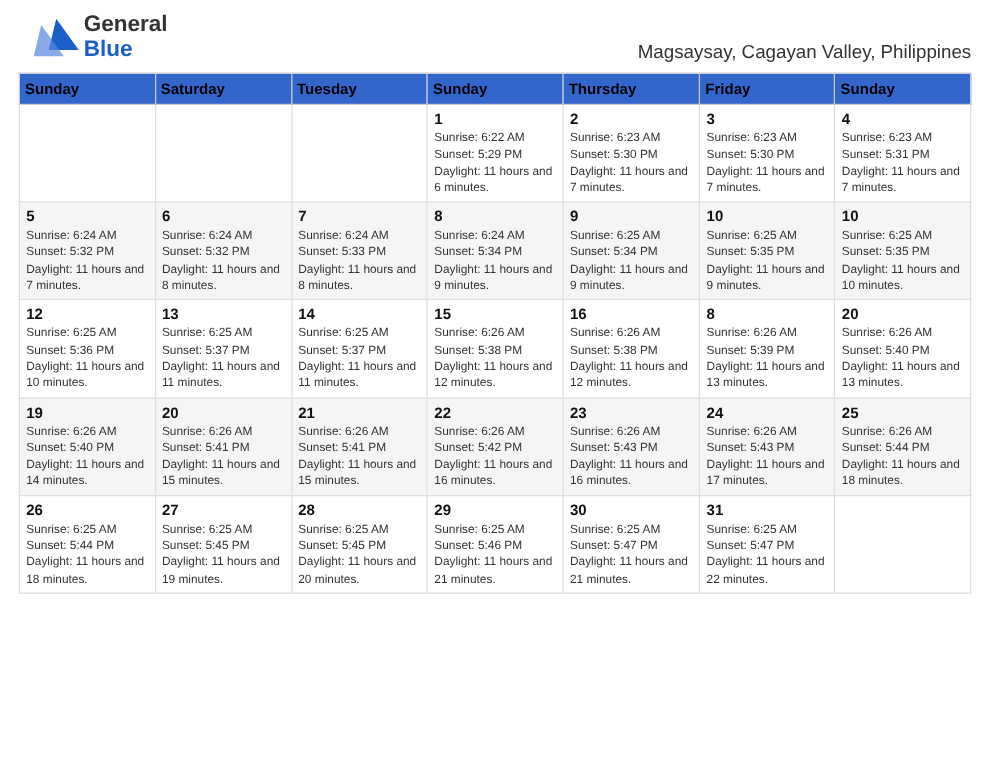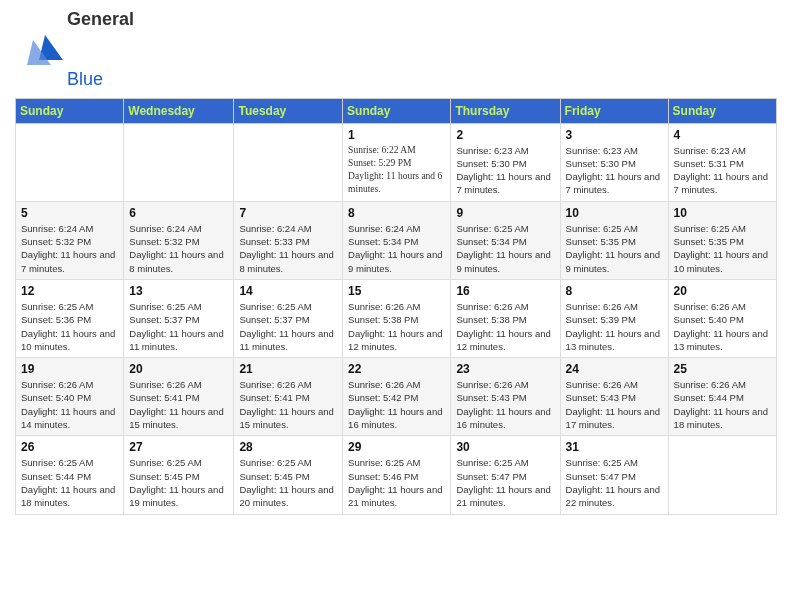--- a/index.html
+++ b/index.html
@@ -29,21 +29,21 @@
       font-size: 15px;
       color: #333;
     }
     .calendar {
       width: 100%;
       border-collapse: collapse;
       font-size: 10px;
     }
     .calendar th {
       background-color: #3366cc;
-      color: #bef264;
+      color: #000000;
       padding: 5px 4px;
       text-align: left;
       font-size: 12px;
       font-weight: bold;
       border: 1px solid #ccc;
     }
     .calendar td {
       vertical-align: top;
       padding: 4px 5px;
       border: 1px solid #ddd;
@@ -80,64 +80,64 @@
       flex-direction: column;
       line-height: 1.1;
     }
     .logo-gen {
       font-size: 18px;
       font-weight: bold;
       color: #333;
     }
     .logo-blue {
       font-size: 18px;
-      font-weight: normal;
+      font-weight: bold;
       color: #1a5fc8;
-      margin-top: 40px;
     }
   </style>
 </head>
 <body>
 
 <div class="header">
   <div class="logo-wrapper">
     <svg class="logo-svg" viewBox="0 0 48 40">
 
       <polygon points="30,5 48,30 24,30" fill="#1a5fc8"></polygon>
       <polygon points="18,10 36,35 12,35" fill="#5588dd" opacity="0.7"></polygon>
     </svg>
     <div class="logo-texts">
       <span class="logo-gen">General</span>
       <span class="logo-blue">Blue</span>
     </div>
   </div>
   <div class="title-block">
+    <div class="subtitle">Magsaysay, Cagayan Valley, Philippines</div>
   </div>
 </div>
 
 <table class="calendar">
   <thead>
     <tr>
     <th>Sunday</th>
-        <th>Wednesday</th>
+        <th>Saturday</th>
         <th>Tuesday</th>
         <th>Sunday</th>
         <th>Thursday</th>
         <th>Friday</th>
         <th>Sunday</th>
       </tr>
   </thead>
   <tbody id="calendar-body">
   <tr>
         <td class="empty"></td>
         <td class="empty"></td>
         <td class="empty"></td>
         <td>
           <div class="day-num">1</div>
-          <div class="day-info" style="white-space: pre-line; font-family: Liberation Serif, serif;">Sunrise: 6:22 AM
+          <div class="day-info" style="white-space: pre-line;">Sunrise: 6:22 AM
 Sunset: 5:29 PM
 Daylight: 11 hours and 6 minutes.</div>
         </td>
         <td>
           <div class="day-num">2</div>
           <div class="day-info" style="white-space: pre-line;">Sunrise: 6:23 AM
 Sunset: 5:30 PM
 Daylight: 11 hours and 7 minutes.</div>
         </td>
         <td>

